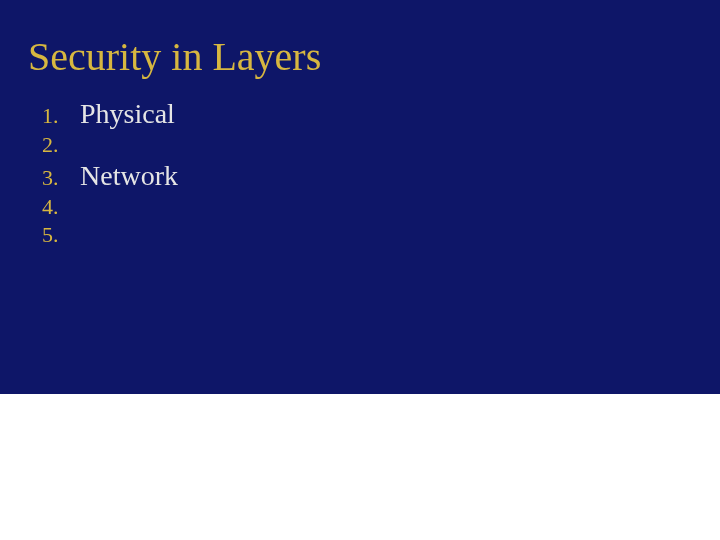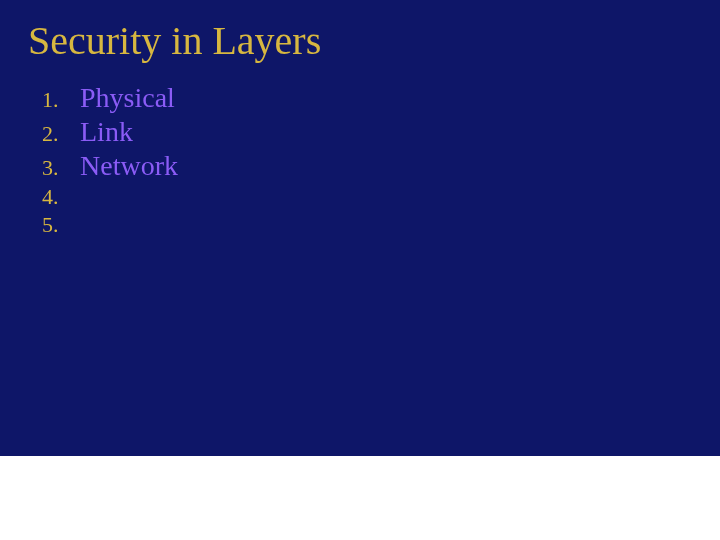--- a/index.html
+++ b/index.html
@@ -4,26 +4,26 @@
 <style>
   html, body {
     margin: 0;
     padding: 0;
     width: 720px;
     height: 540px;
     overflow: hidden;
   }
   .slide {
     width: 720px;
-    height: 456px;
+    height: 394px;
     background: #0e1668;
     position: relative;
     font-family: "Comic Sans MS", "Comic Sans", cursive;
     box-sizing: border-box;
-    padding: 18px 28px;
+    padding: 34px 28px;
   }
   .title {
     color: #d7b740;
     font-size: 40px;
     line-height: 1.15;
     margin: 0 0 18px 0;
     font-weight: 400;
   }
   .list {
     display: flex;
@@ -36,37 +36,36 @@
     align-items: baseline;
   }
   .marker {
     color: #d7b740;
     font-size: 22px;
     width: 38px;
     text-align: left;
     padding-left: 2px;
   }
   .label {
-    color: #8b5cf6;
+    color: #e5e5e5;
     font-size: 28px;
   }
 </style>
 </head>
 <body>
 
 <div class="slide">
   <div class="title">Security in Layers</div>
   <div class="list">
     <div class="item">
       <span class="marker">1.</span>
       <span class="label">Physical</span>
     </div>
     <div class="item">
       <span class="marker">2.</span>
-      <span class="label">Link</span>
     </div>
     <div class="item">
       <span class="marker">3.</span>
       <span class="label">Network</span>
     </div>
     <div class="item">
       <span class="marker">4.</span>
     </div>
     <div class="item">
       <span class="marker">5.</span>

